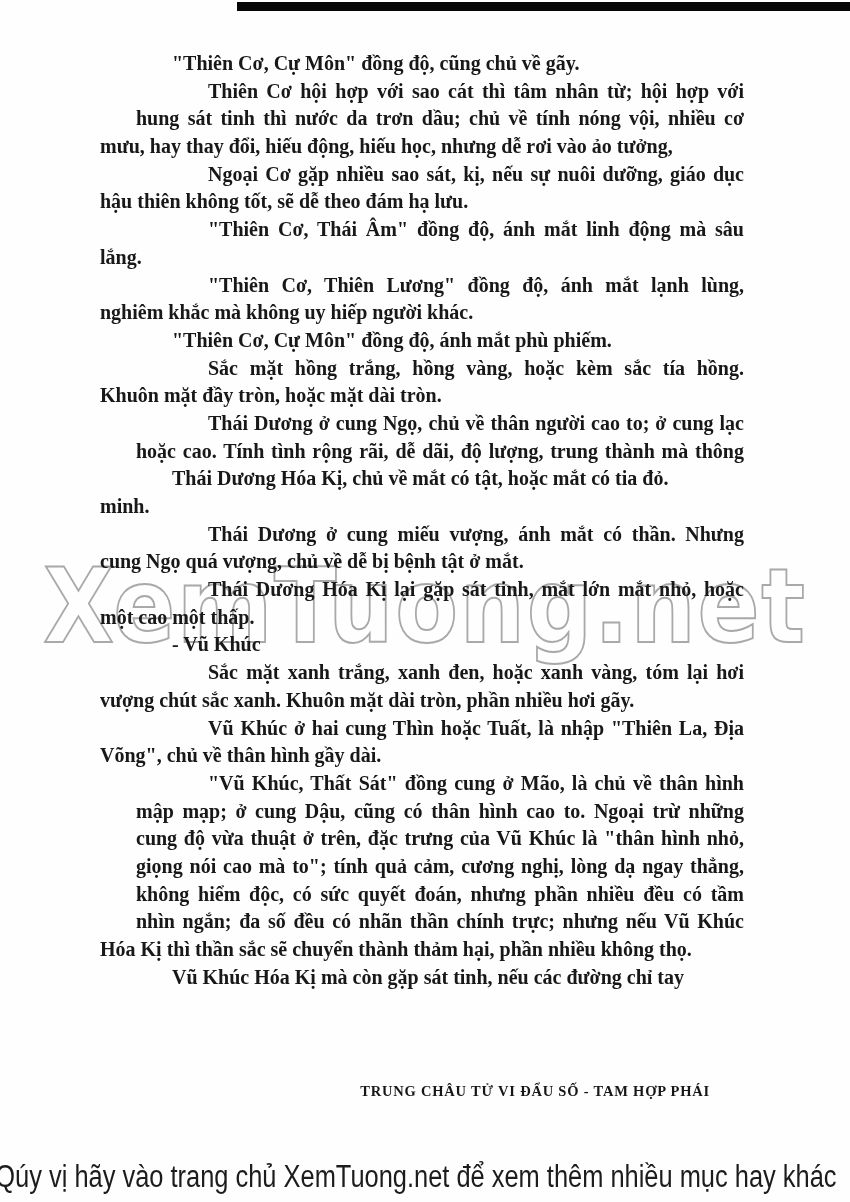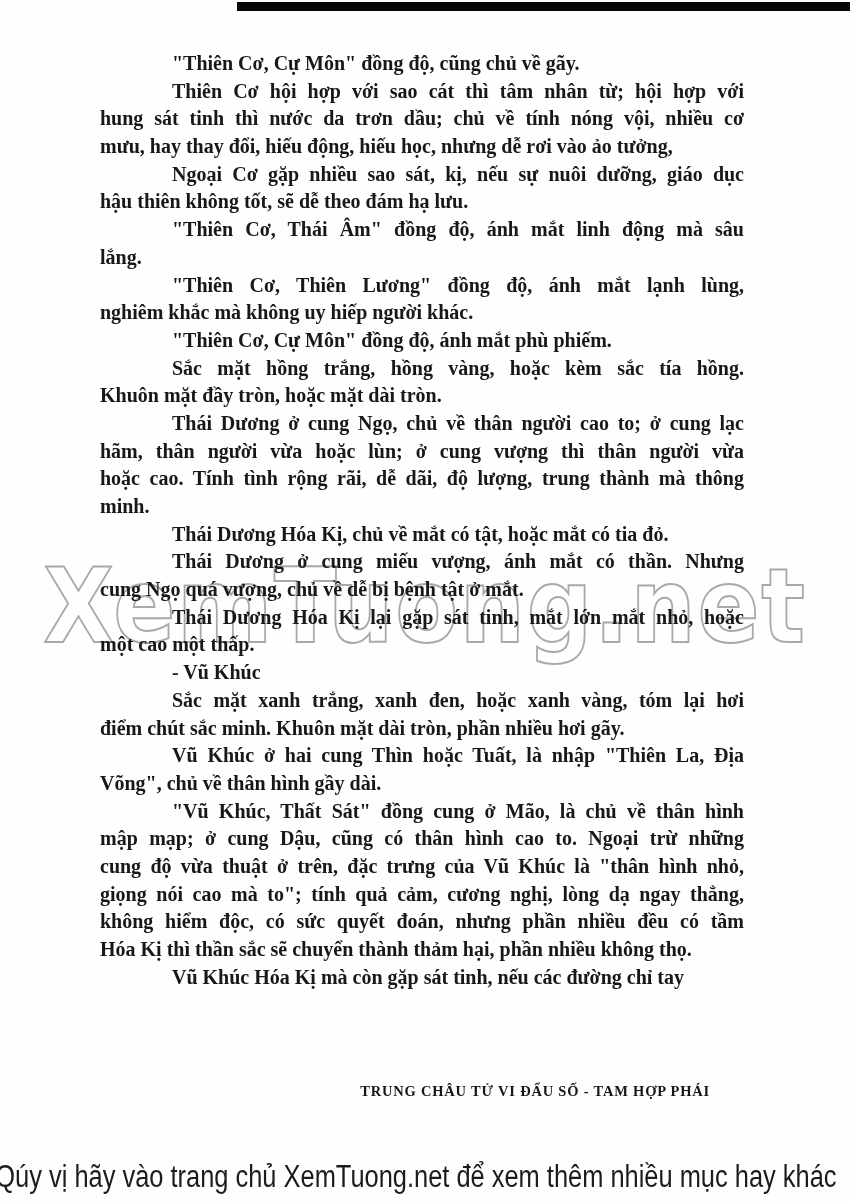--- a/index.html
+++ b/index.html
@@ -38,21 +38,21 @@
   .line{
     font-size:20px;
     line-height:27.7px;
     height:27.7px;
     font-weight:600;
     color:#181818;
     white-space:normal;
     overflow:visible;
   }
   .line.ind{ text-indent:72px; }
-  .line.just{ text-align:justify; text-align-last:justify; }
+  .line.just{ text-align:justify; text-align-last:justify;margin-left:36px; }
   .line.bold{ font-weight:bold; }
   .pagefooter{
     position:absolute;
     right:140px;top:1083px;
     font-family:"Liberation Serif","DejaVu Serif",serif;
     font-size:14.5px;
     font-weight:bold;
     letter-spacing:0.8px;
     color:#161616;
     z-index:2;
@@ -89,38 +89,38 @@
       <div class="line ind just">Ngoại Cơ gặp nhiều sao sát, kị, nếu sự nuôi dưỡng, giáo dục</div>
       <div class="line">hậu thiên không tốt, sẽ dễ theo đám hạ lưu.</div>
       <div class="line ind just">"Thiên Cơ, Thái Âm" đồng độ, ánh mắt linh động mà sâu</div>
       <div class="line">lắng.</div>
       <div class="line ind just">"Thiên Cơ, Thiên Lương" đồng độ, ánh mắt lạnh lùng,</div>
       <div class="line">nghiêm khắc mà không uy hiếp người khác.</div>
       <div class="line ind">"Thiên Cơ, Cự Môn" đồng độ, ánh mắt phù phiếm.</div>
       <div class="line ind just">Sắc mặt hồng trắng, hồng vàng, hoặc kèm sắc tía hồng.</div>
       <div class="line">Khuôn mặt đầy tròn, hoặc mặt dài tròn.</div>
       <div class="line ind just">Thái Dương ở cung Ngọ, chủ về thân người cao to; ở cung lạc</div>
-      <div class="line just">hãm, thân người vừa hoặc lùn; ở cung vượng thì thân người vừa</div>
       <div class="line just">hoặc cao. Tính tình rộng rãi, dễ dãi, độ lượng, trung thành mà thông</div>
+      <div class="line ind">Thái Dương Hóa Kị, chủ về mắt có tật, hoặc mắt có tia đỏ.</div>
       <div class="line">minh.</div>
-      <div class="line ind">Thái Dương Hóa Kị, chủ về mắt có tật, hoặc mắt có tia đỏ.</div>
       <div class="line ind just">Thái Dương ở cung miếu vượng, ánh mắt có thần. Nhưng</div>
       <div class="line">cung Ngọ quá vượng, chủ về dễ bị bệnh tật ở mắt.</div>
       <div class="line ind just">Thái Dương Hóa Kị lại gặp sát tinh, mắt lớn mắt nhỏ, hoặc</div>
       <div class="line">một cao một thấp.</div>
       <div class="line ind bold">- Vũ Khúc</div>
       <div class="line ind just">Sắc mặt xanh trắng, xanh đen, hoặc xanh vàng, tóm lại hơi</div>
-      <div class="line">điểm chút sắc minh. Khuôn mặt dài tròn, phần nhiều hơi gãy.</div>
+      <div class="line">vượng chút sắc xanh. Khuôn mặt dài tròn, phần nhiều hơi gãy.</div>
       <div class="line ind just">Vũ Khúc ở hai cung Thìn hoặc Tuất, là nhập "Thiên La, Địa</div>
       <div class="line">Võng", chủ về thân hình gầy dài.</div>
       <div class="line ind just">"Vũ Khúc, Thất Sát" đồng cung ở Mão, là chủ về thân hình</div>
       <div class="line just">mập mạp; ở cung Dậu, cũng có thân hình cao to. Ngoại trừ những</div>
       <div class="line just">cung độ vừa thuật ở trên, đặc trưng của Vũ Khúc là "thân hình nhỏ,</div>
       <div class="line just">giọng nói cao mà to"; tính quả cảm, cương nghị, lòng dạ ngay thẳng,</div>
       <div class="line just">không hiểm độc, có sức quyết đoán, nhưng phần nhiều đều có tầm</div>
+      <div class="line just">nhìn ngắn; đa số đều có nhãn thần chính trực; nhưng nếu Vũ Khúc</div>
       <div class="line">Hóa Kị thì thần sắc sẽ chuyển thành thảm hại, phần nhiều không thọ.</div>
       <div class="line ind">Vũ Khúc Hóa Kị mà còn gặp sát tinh, nếu các đường chỉ tay</div>
     </div>
 
   <div class="pagefooter">TRUNG CHÂU TỬ VI ĐẨU SỐ - TAM HỢP PHÁI</div>
 
   <div class="banner">
     <span class="banner-text">Qúy vị hãy vào trang chủ XemTuong.net để xem thêm nhiều mục hay khác</span>
   </div>
 </div>

